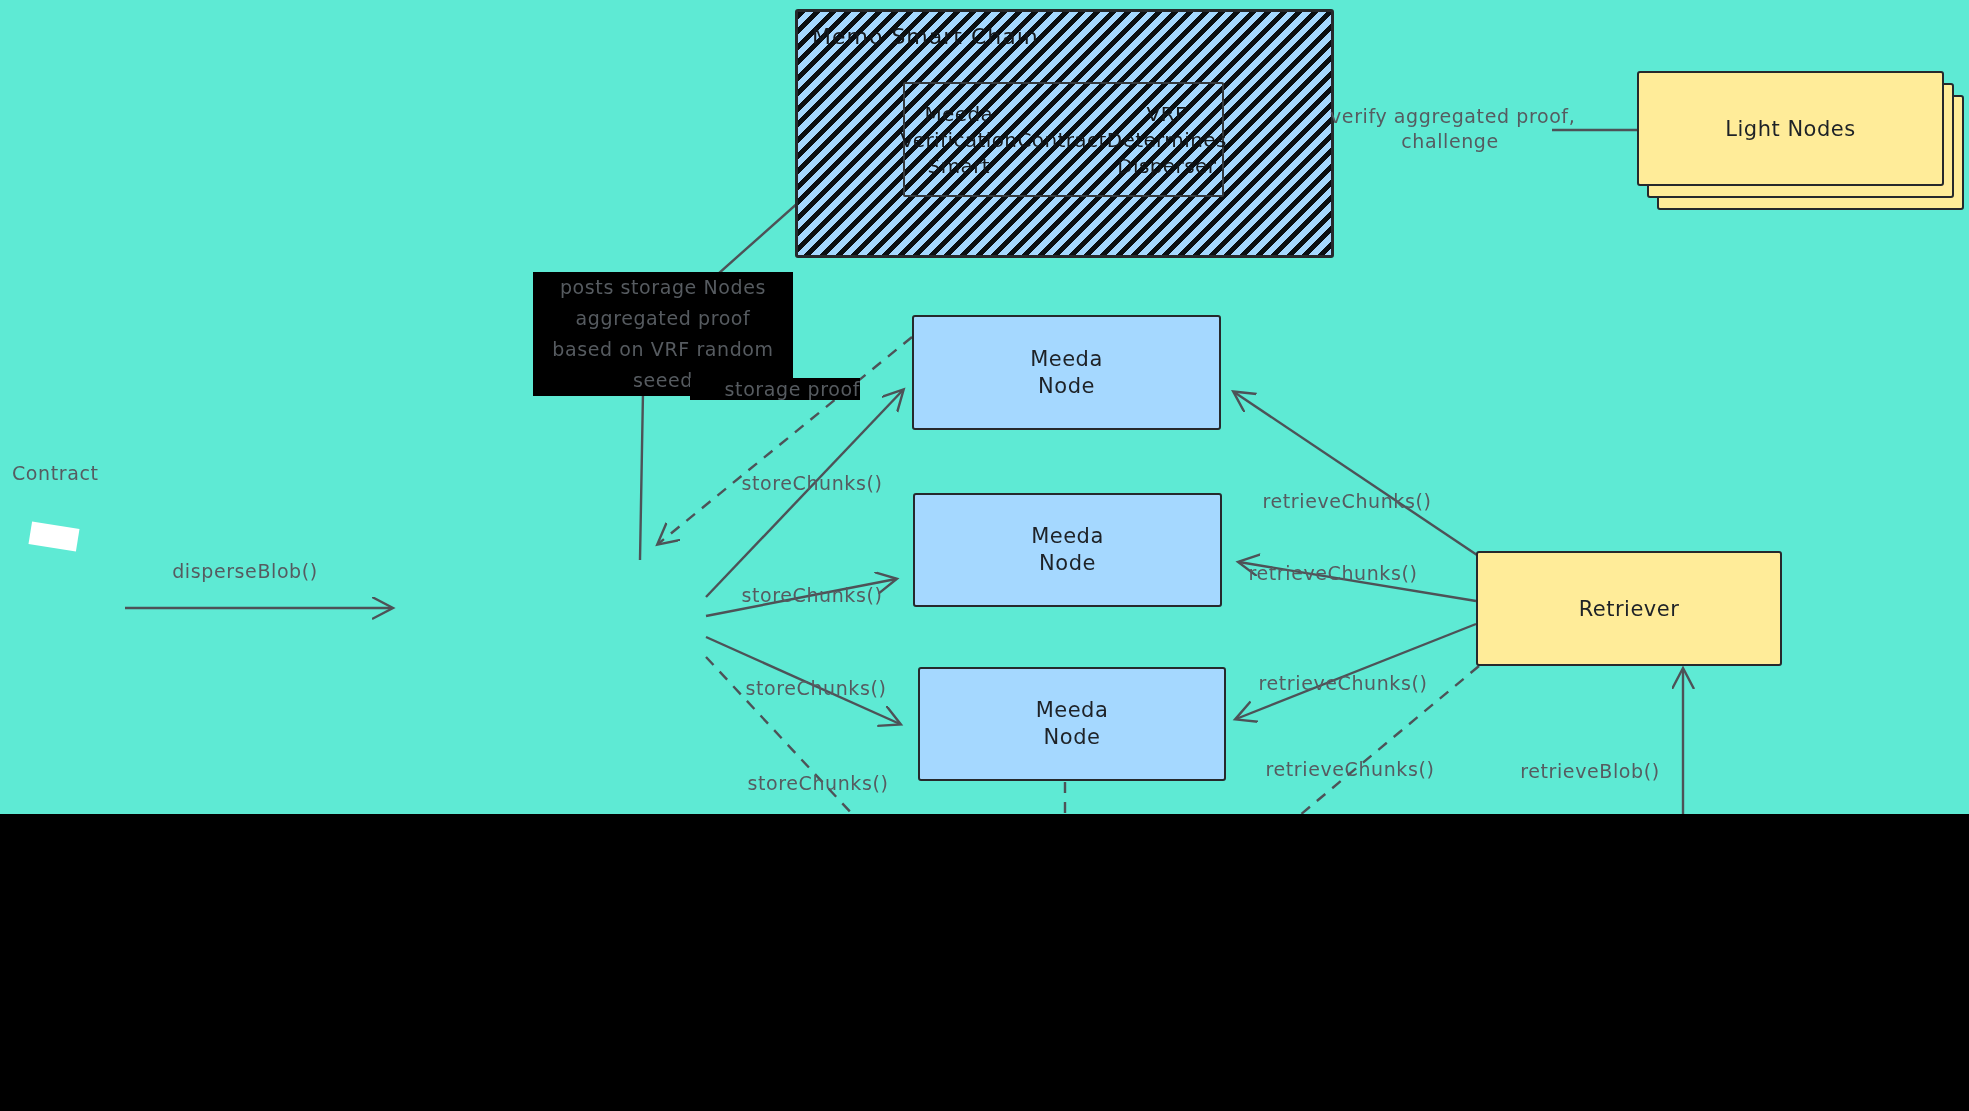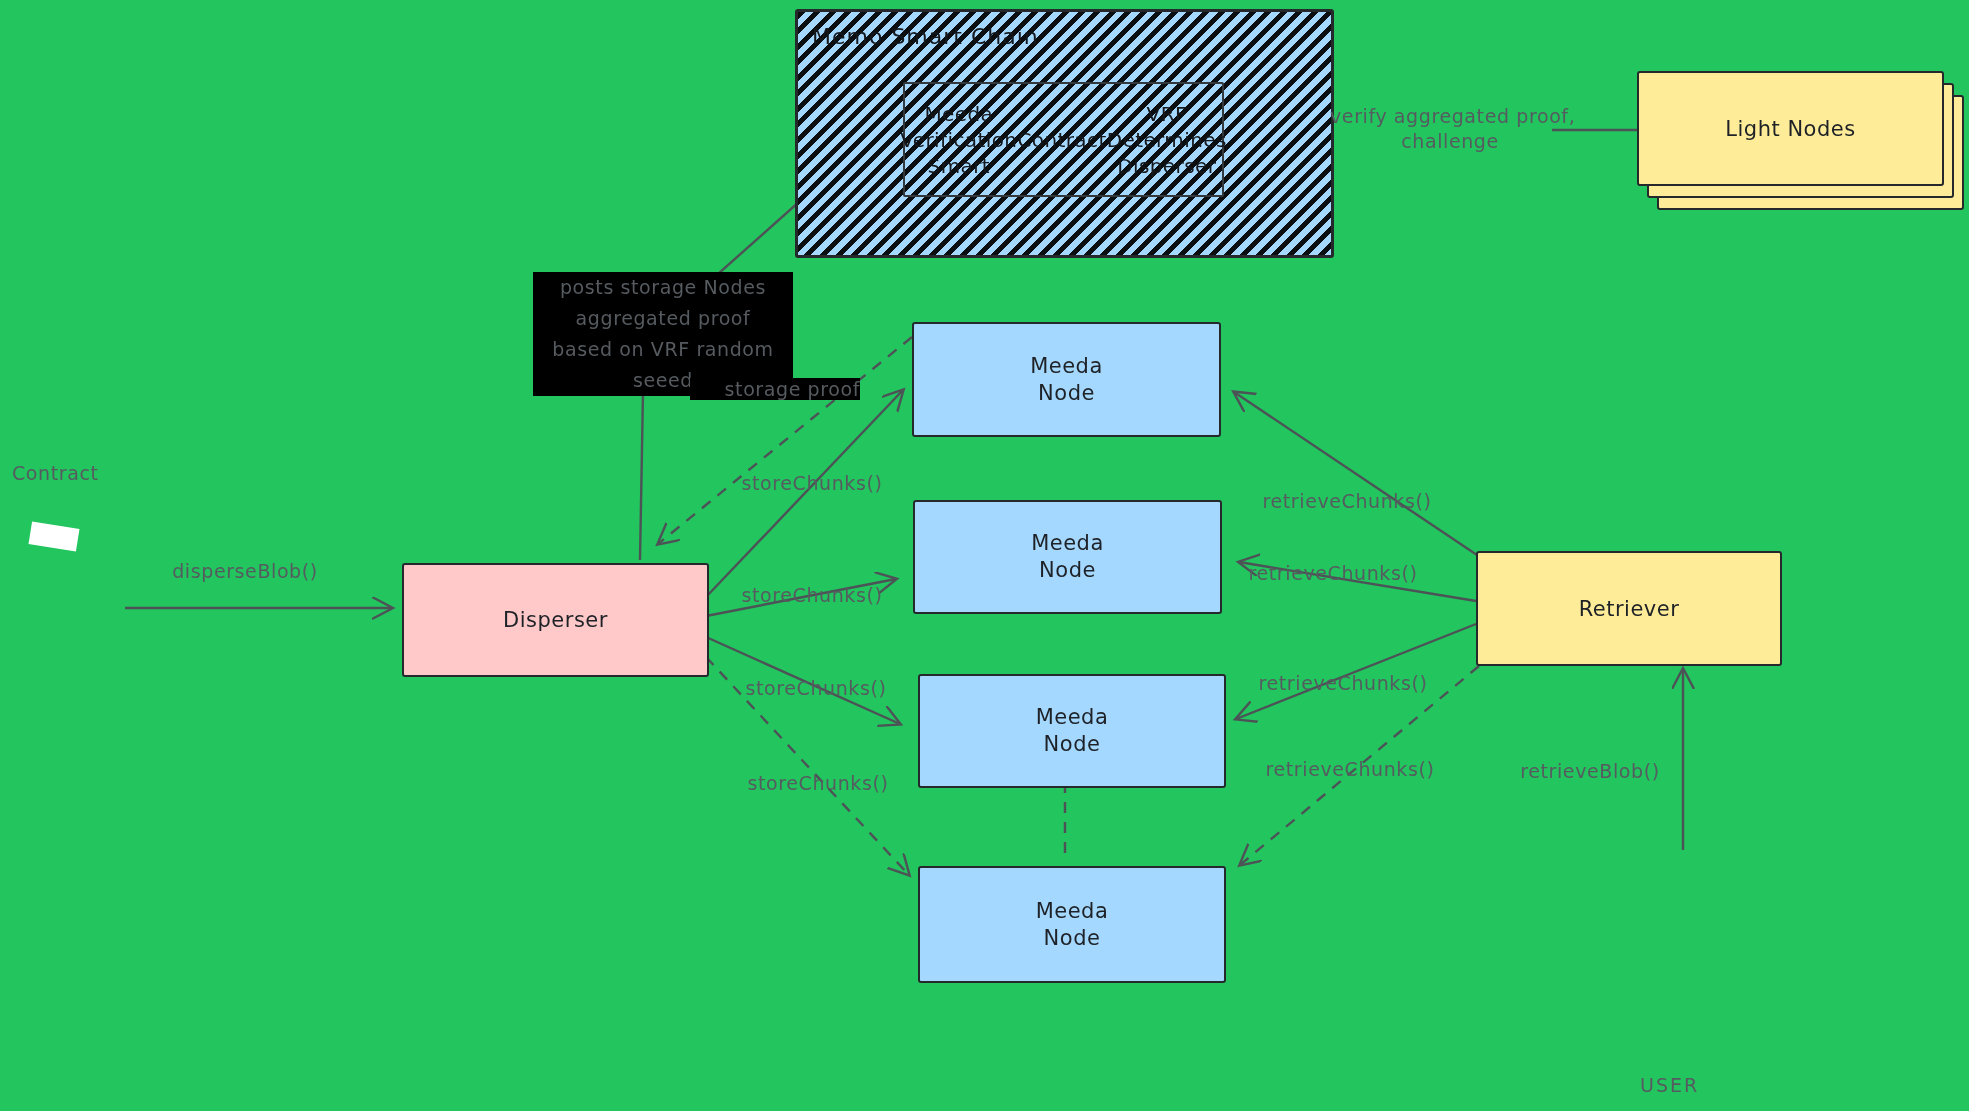--- a/index.html
+++ b/index.html
@@ -1,24 +1,24 @@
 <!DOCTYPE html>
 <html><head>
 <meta charset="utf-8">
 <style>
   html,body{margin:0;padding:0;background:#000;}
   #canvas{
-    position:relative;width:1969px;height:1111px;background:#22c55e;overflow:hidden;
+    position:relative;width:1969px;height:814px;background:#5eead4;overflow:hidden;
     font-family:"DejaVu Sans",sans-serif;
     text-decoration:underline;
   }
   .box{position:absolute;border:2.5px solid #26292c;border-radius:3px;
        display:flex;flex-direction:column;align-items:center;justify-content:center;
        color:#1e2227;font-size:21px;letter-spacing:.5px;}
-  .blue{background:#a5d8ff;margin-top:7px;}
+  .blue{background:#a5d8ff;}
   .pink{background:#ffc9c9;}
   .yellow{background:#ffec99;}
   .hatch{
     position:absolute;left:795px;top:9px;width:533px;height:243px;
     background:repeating-linear-gradient(135deg,#0b0f12 0 5px,#a5d8ff 5px 11px);
     border:3px solid #26292c;border-radius:3px;
   }
   .hatch-title{position:absolute;left:14px;top:12px;font-size:22px;color:#14181c;
     letter-spacing:1px;white-space:nowrap;}
   .inner-box{
@@ -86,23 +86,20 @@
 
   <div class="stack-card" style="left:1657px;top:95px;"></div>
   <div class="stack-card" style="left:1647px;top:83px;"></div>
   <div class="box yellow" style="left:1637px;top:71px;width:303px;height:111px;">
     <div>Light Nodes</div>
   </div>
 
   <div class="lbl" style="left:12px;top:462px;">Contract</div>
   <div class="laptop-screen"></div>
 
-  <div class="box pink" style="left:402px;top:563px;width:303px;height:110px;">
-    <div>Disperser</div>
-  </div>
 
   <div class="box blue" style="left:912px;top:315px;width:305px;height:111px;">
     <div class="node-line">Meeda</div>
     <div class="node-line">Node</div>
   </div>
   <div class="box blue" style="left:913px;top:493px;width:305px;height:110px;">
     <div class="node-line">Meeda</div>
     <div class="node-line">Node</div>
   </div>
   <div class="box blue" style="left:918px;top:667px;width:304px;height:110px;">

